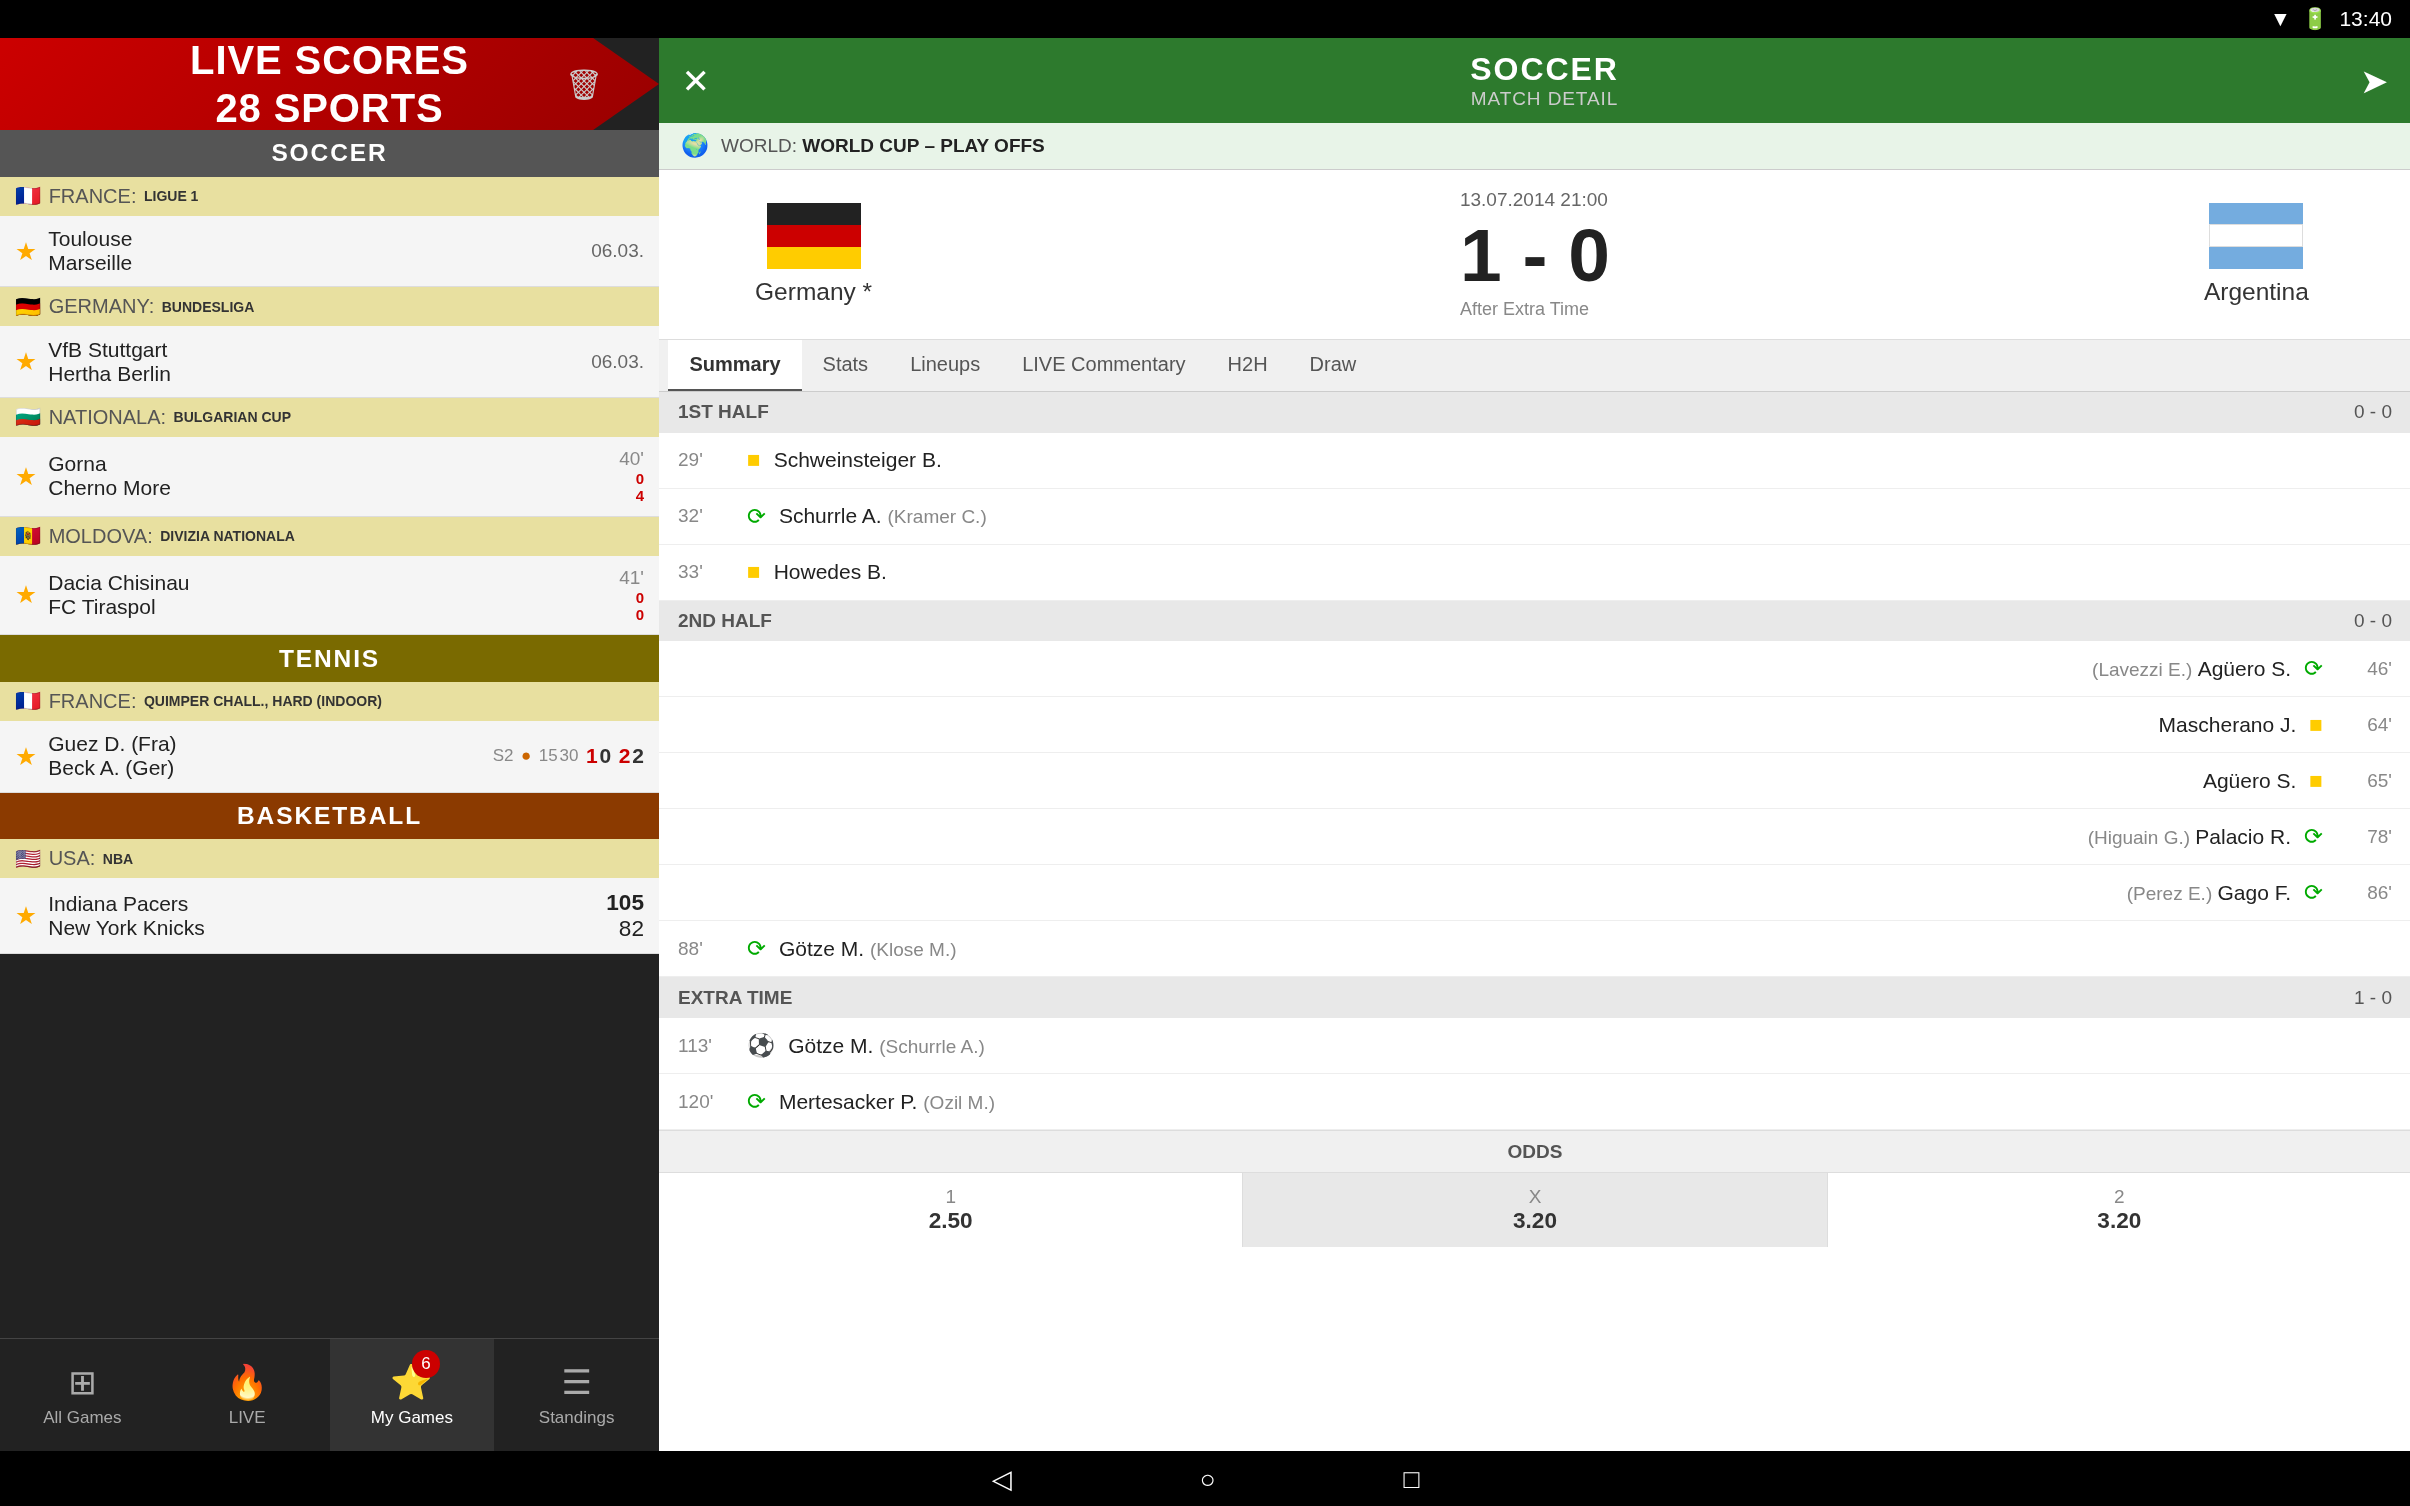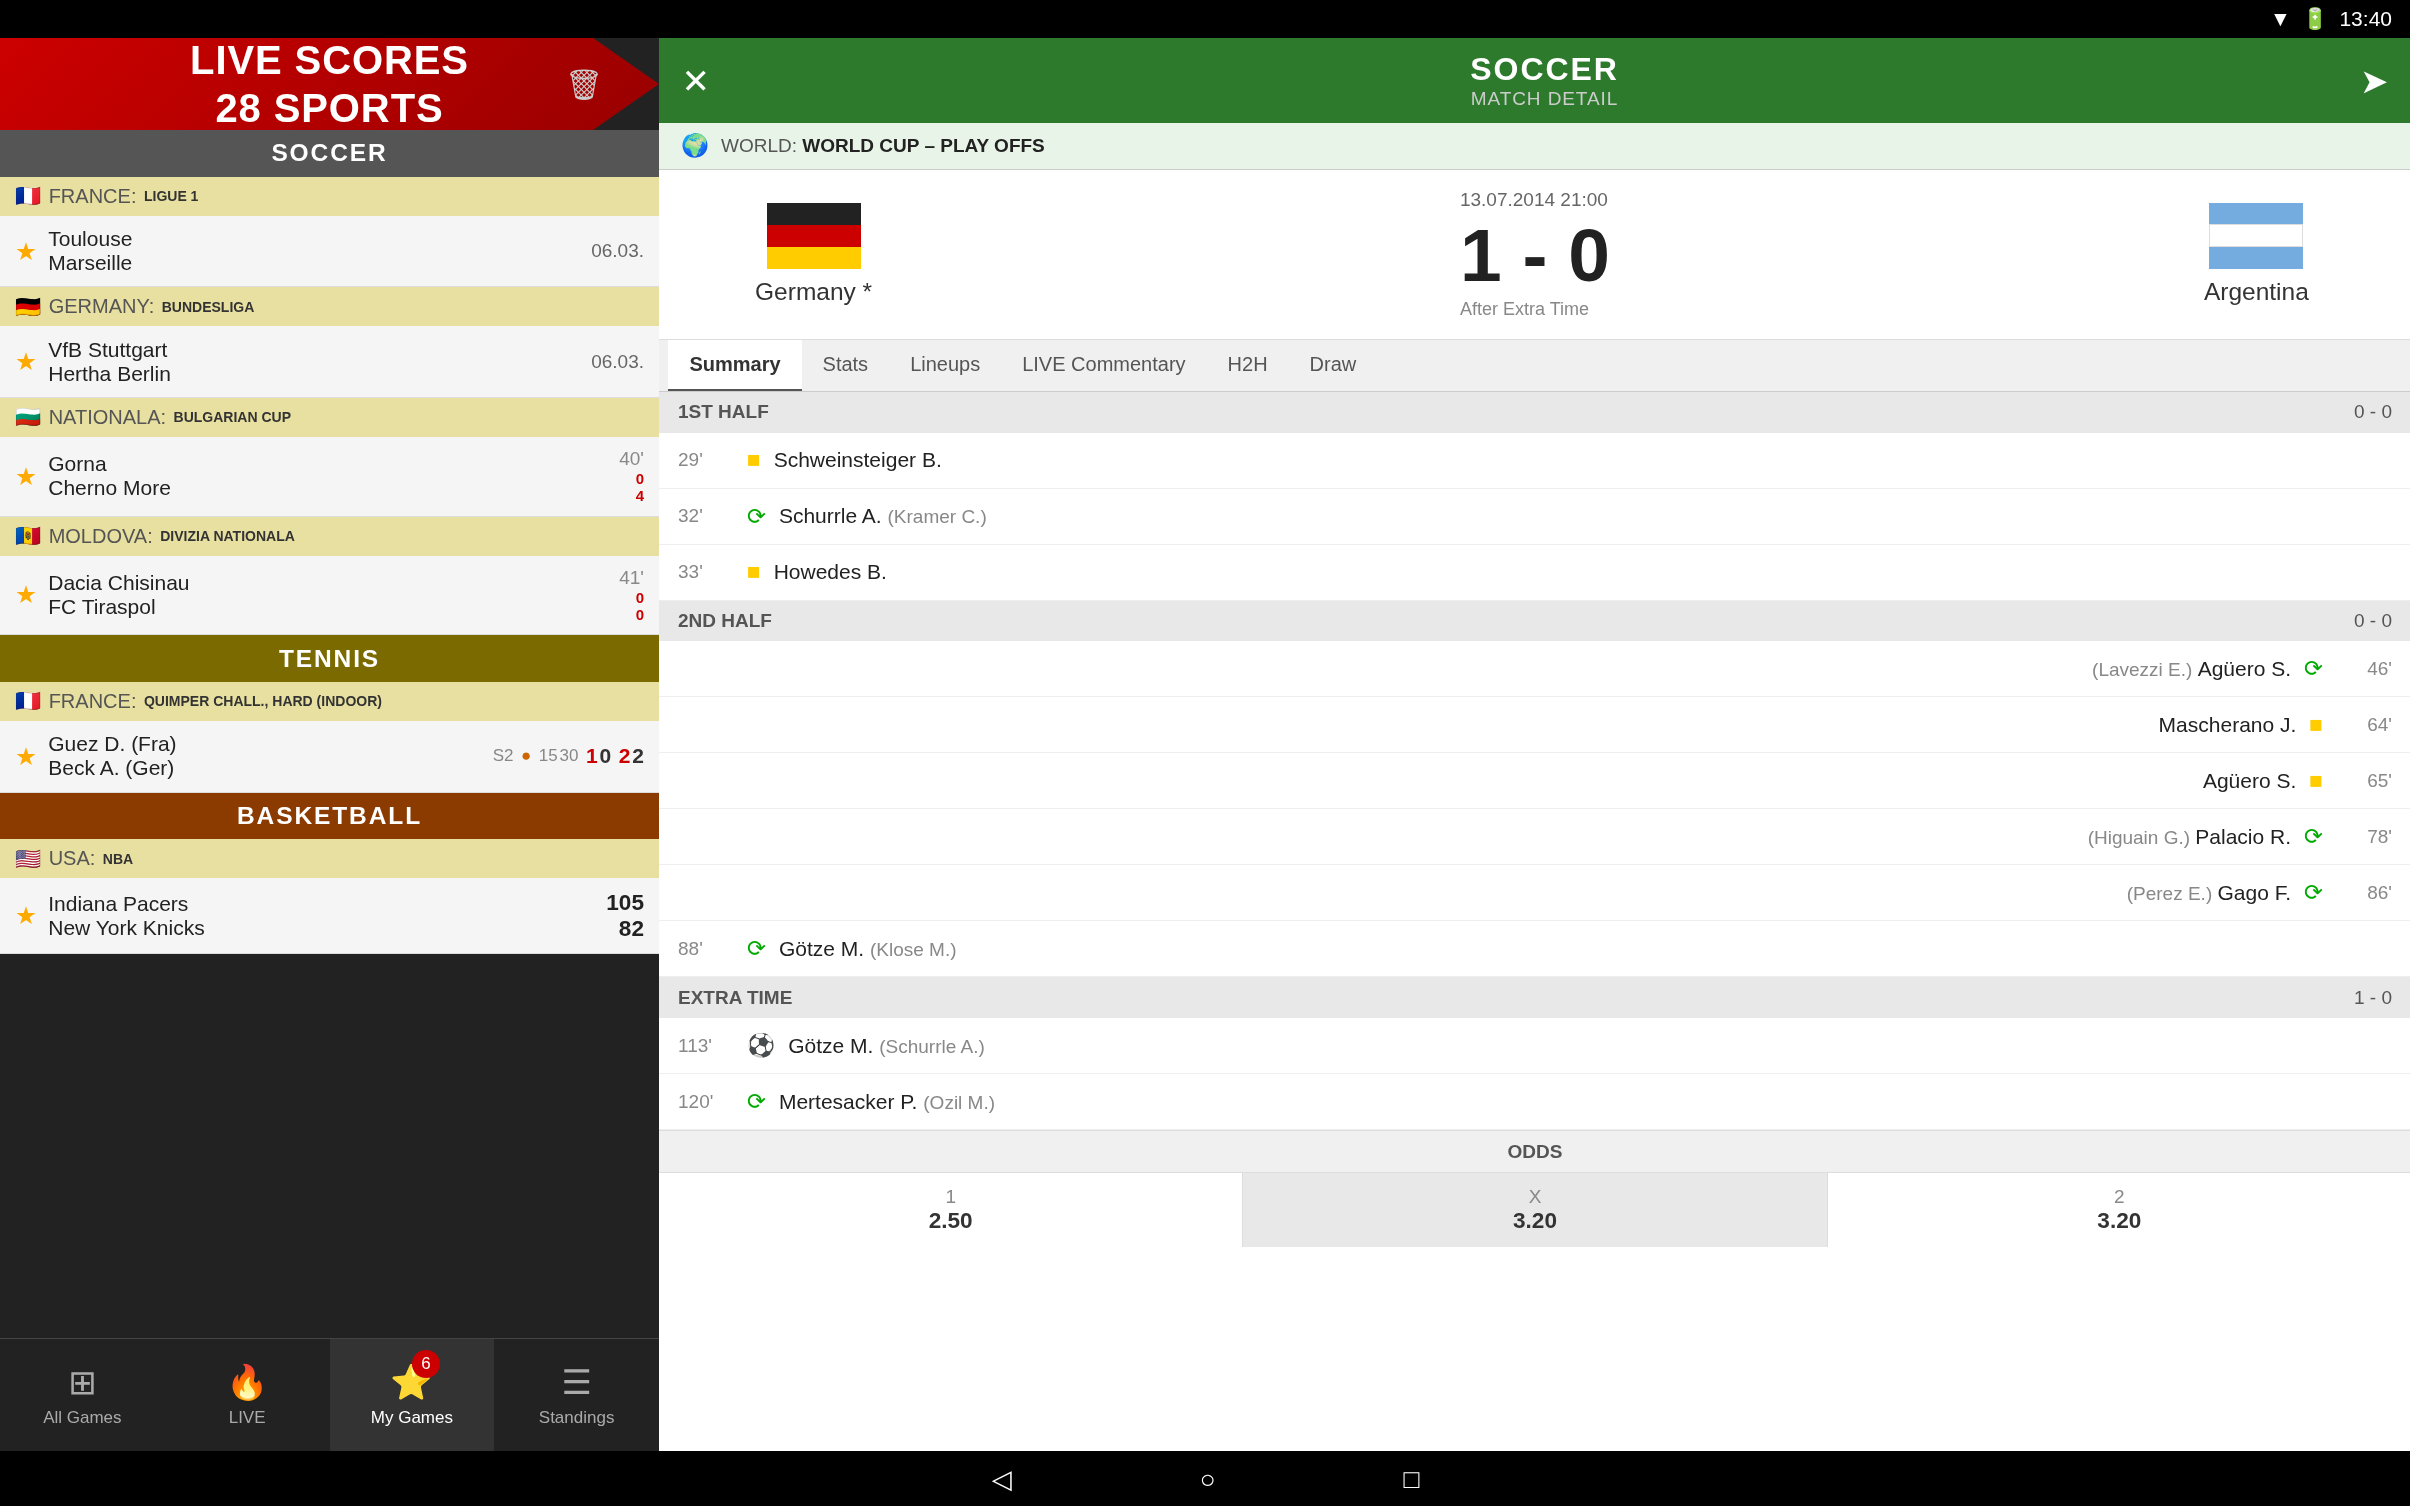--- a/index.html
+++ b/index.html
@@ -442,21 +442,21 @@
     </div>
     <div class="match-row">
       <span class="star-icon">★</span>
       <div class="team-names">
         <div class="team-name">Indiana Pacers</div>
         <div class="team-name">New York Knicks</div>
       </div>
       <div class="match-score-right">
         <div class="score-pair">
           <span style="font-size:22.6px;font-weight:bold;color:#222;">105</span>
-          <span style="font-size:22.6px;font-weight:bold;color:#222;">82</span>
+          <span style="font-size:22.6px;font-weight:normal;color:#222;">82</span>
         </div>
       </div>
     </div>
 
     <div style="flex:1;background:#222;"></div>
 
     <div class="bottom-nav">
       <div class="nav-item">
         <span class="nav-icon">⊞</span>
         <span class="nav-label">All Games</span>

